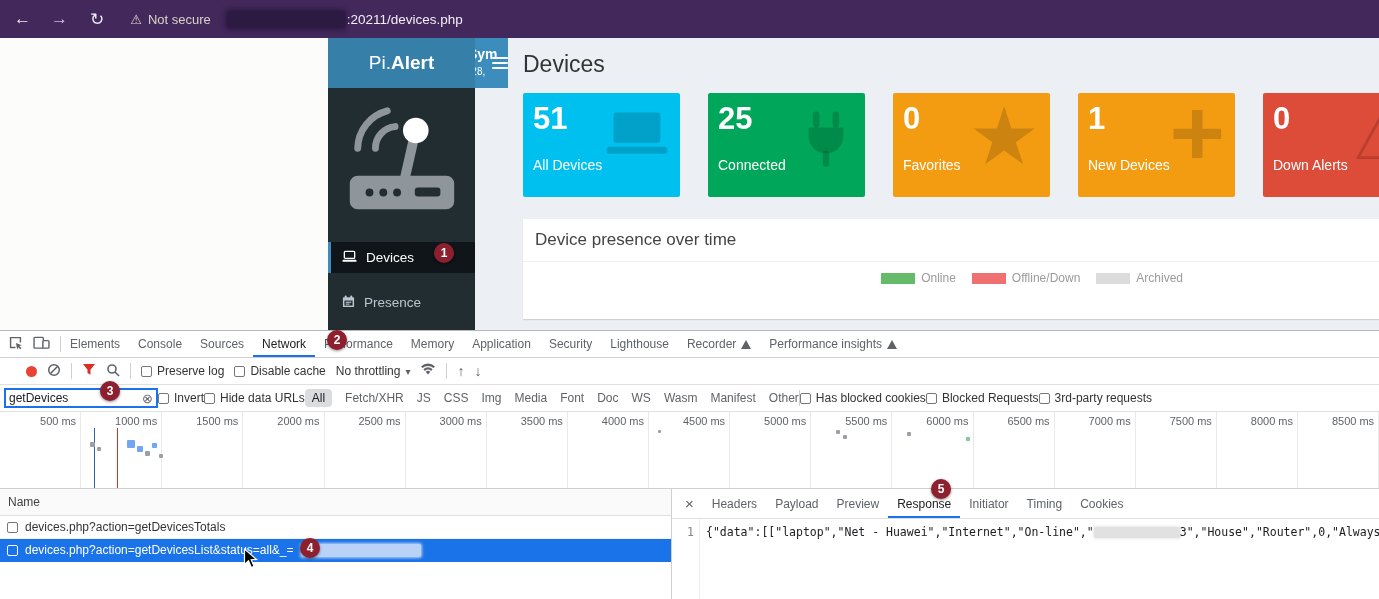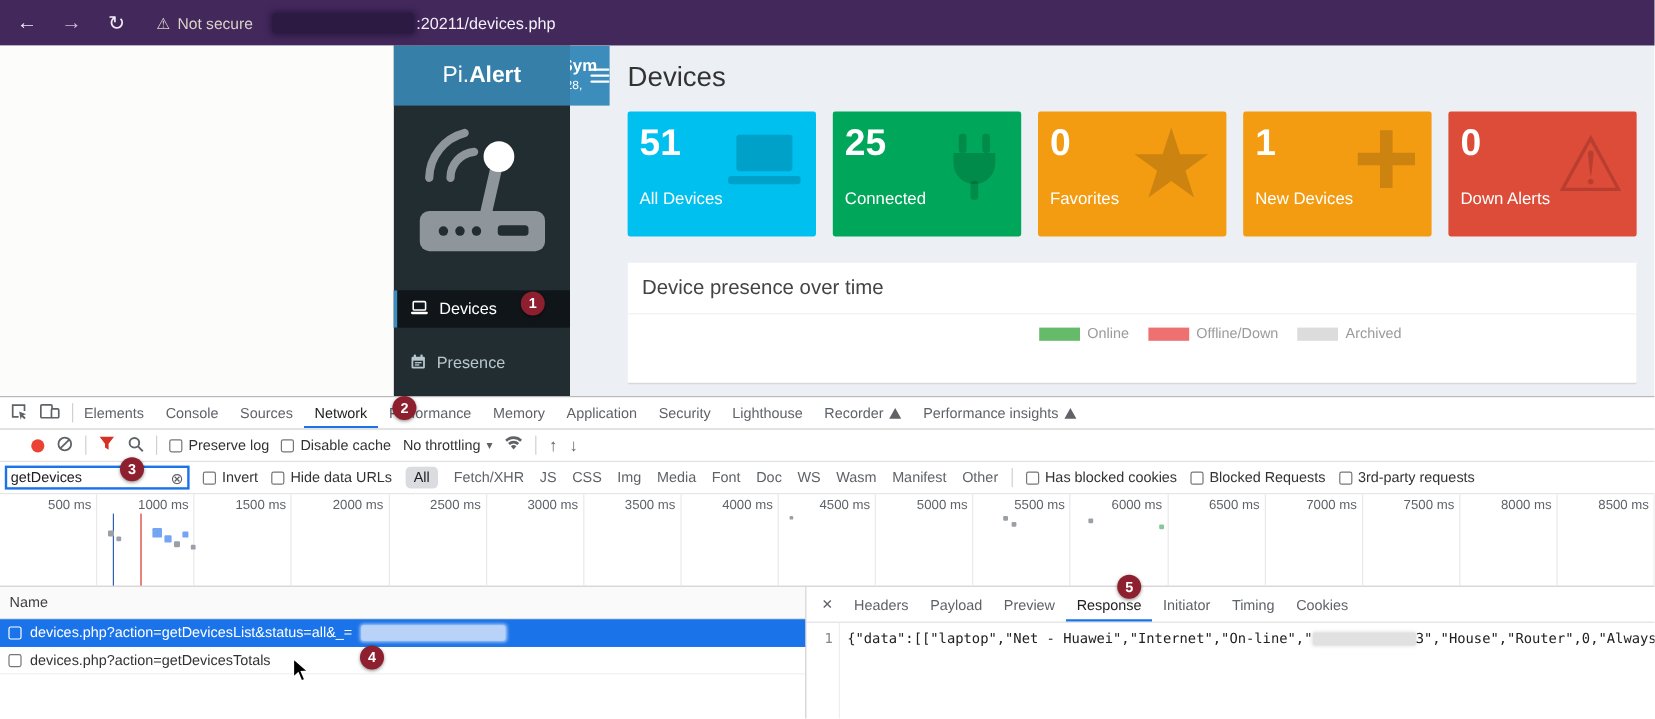--- a/index.html
+++ b/index.html
@@ -34,21 +34,21 @@
   .navbar { height:50px; background:#3c8dbc; position:relative; display:flex; align-items:center; overflow:hidden; flex-shrink:0; }
   .hamburger { margin-left:17px; display:flex; flex-direction:column; gap:3px; }
   .hamburger div { width:16px; height:2px; background:#fff; border-radius:1px; }
   .run-btn { position:absolute; right:40px; top:13px; background:#fff; color:#dd4b39; font-family:"Liberation Mono", monospace; font-size:12.5px; padding:3px 8px; border-radius:3px; border:1px solid #e8c9c2; }
   .user-block { position:absolute; right:0; top:7px; width:40px; color:#fff; line-height:1.4; }
   .user-line1 { font-size:14px; font-weight:700; }
   .user-line2 { font-size:10px; }
 
   .content { padding:9px 0 0 15px; overflow:hidden; }
   .page-title { font-size:23px; color:#333; font-weight:500; margin:4px 0 15px 0; }
-  .cards { display:flex; gap:14px;border-radius:23px; }
+  .cards { display:flex; gap:28px;border-radius:23px; }
   .card { width:157px; height:104px; border-radius:2px; color:#fff; position:relative; flex-shrink:0; }
   .card .num { font-size:31px; font-weight:700; padding:8px 0 0 10px; }
   .card .lbl { position:absolute; left:10px; bottom:24px; font-size:14px; }
   .card .icon { position:absolute; right:10px; top:16px; color:rgba(0,0,0,0.16); line-height:1; }
   .glyph-star { font-size:80px; top:4px !important; }
   .glyph-plus { font-size:95px; font-weight:700; top:-8px !important; }
   .glyph-warn { font-size:64px; top:12px !important; }
 
   .panel { margin-top:22px; background:#fff; box-shadow:0 1px 1px rgba(0,0,0,0.12); height:100px; padding-top:11px; }
   .panel-title { font-size:17px; color:#444; padding-left:12px; }
@@ -66,21 +66,21 @@
   .dt-tab.selected { color:#202124; box-shadow:inset 0 -2px 0 #1a73e8; }
   .warn-tri { width:0; height:0; border-left:5px solid transparent; border-right:5px solid transparent; border-bottom:9px solid #5f6368; display:inline-block; }
 
   .dt-toolbar { height:27px; display:flex; align-items:center; gap:10px; padding-left:26px; border-bottom:1px solid #e0e0e0; flex-shrink:0; }
   .rec-dot { width:11px; height:11px; border-radius:50%; background:#ea4335; }
   .chk-group { display:flex; align-items:center; gap:5px; color:#333; white-space:nowrap; }
   .chk { width:11px; height:11px; border:1px solid #767676; border-radius:2px; background:#fff; flex-shrink:0; }
   .caret { color:#5f6368; font-size:10px; }
   .tool-arrow { font-size:14px; color:#5f6368; font-weight:700; }
 
-  .dt-filter { height:27px; display:flex; align-items:center; gap:11px; padding-left:4px; border-bottom:1px solid #e0e0e0; color:#5f6368; flex-shrink:0; }
+  .dt-filter { height:27px; display:flex; align-items:center; padding-left:4px; border-bottom:1px solid #e0e0e0; color:#5f6368; flex-shrink:0; }
   .filter-box { width:154px; height:20px; border:2px solid #1a73e8; display:flex; align-items:center; flex-shrink:0; padding:0 3px; }
   .filter-box input { border:none; outline:none; width:118px; font-size:12px; color:#202124; font-family:"Liberation Sans", sans-serif; }
   .filter-clear { margin-left:auto; color:#5f6368; font-size:13px; }
   .types { display:flex; align-items:center; gap:13px; }
   .type-pill { white-space:nowrap; }
   .type-pill.selected { background:#dadce0; color:#202124; border-radius:4px; padding:2px 7px; }
 
   .dt-timeline { height:77px; border-bottom:1px solid #cfcfcf; display:flex; position:relative; flex-shrink:0; background:#fff; }
   .tl-cell { flex:1; border-right:1px solid #e9e9e9; font-size:11px; color:#5f6368; text-align:right; padding:3px 4px 0 0; white-space:nowrap; overflow:hidden; }
   .tl-mark { position:absolute; border-radius:1px; }
@@ -408,28 +408,28 @@
       <div class="tl-mark" style="left:658px;top:18px;width:3px;height:3px;background:#9aa0a6;"></div>
       <div class="tl-mark" style="left:836px;top:18px;width:4px;height:4px;background:#9aa0a6;"></div>
       <div class="tl-mark" style="left:843px;top:23px;width:4px;height:4px;background:#9aa0a6;"></div>
       <div class="tl-mark" style="left:907px;top:20px;width:4px;height:4px;background:#9aa0a6;"></div>
       <div class="tl-mark" style="left:966px;top:25px;width:4px;height:4px;background:#81c995;"></div>
     </div>
 
     <div class="dt-bottom">
       <div class="req-pane">
         <div class="req-header">Name</div>
+        <div class="req-row">
+          <span class="chk"></span>
+          <span>devices.php?action=getDevicesTotals</span>
+        </div>
         <div class="req-row selected">
           <span class="chk"></span>
           <span>devices.php?action=getDevicesList&amp;status=all&amp;_=</span>
           <span class="redact-blue"></span>
-        </div>
-        <div class="req-row">
-          <span class="chk"></span>
-          <span>devices.php?action=getDevicesTotals</span>
         </div>
       </div>
 
       <div class="details-pane">
         <div class="det-tabs">
           <span class="det-close">×</span>
           <span class="det-tab">Headers</span>
           <span class="det-tab">Payload</span>
           <span class="det-tab">Preview</span>
           <span class="det-tab selected">Response</span>

